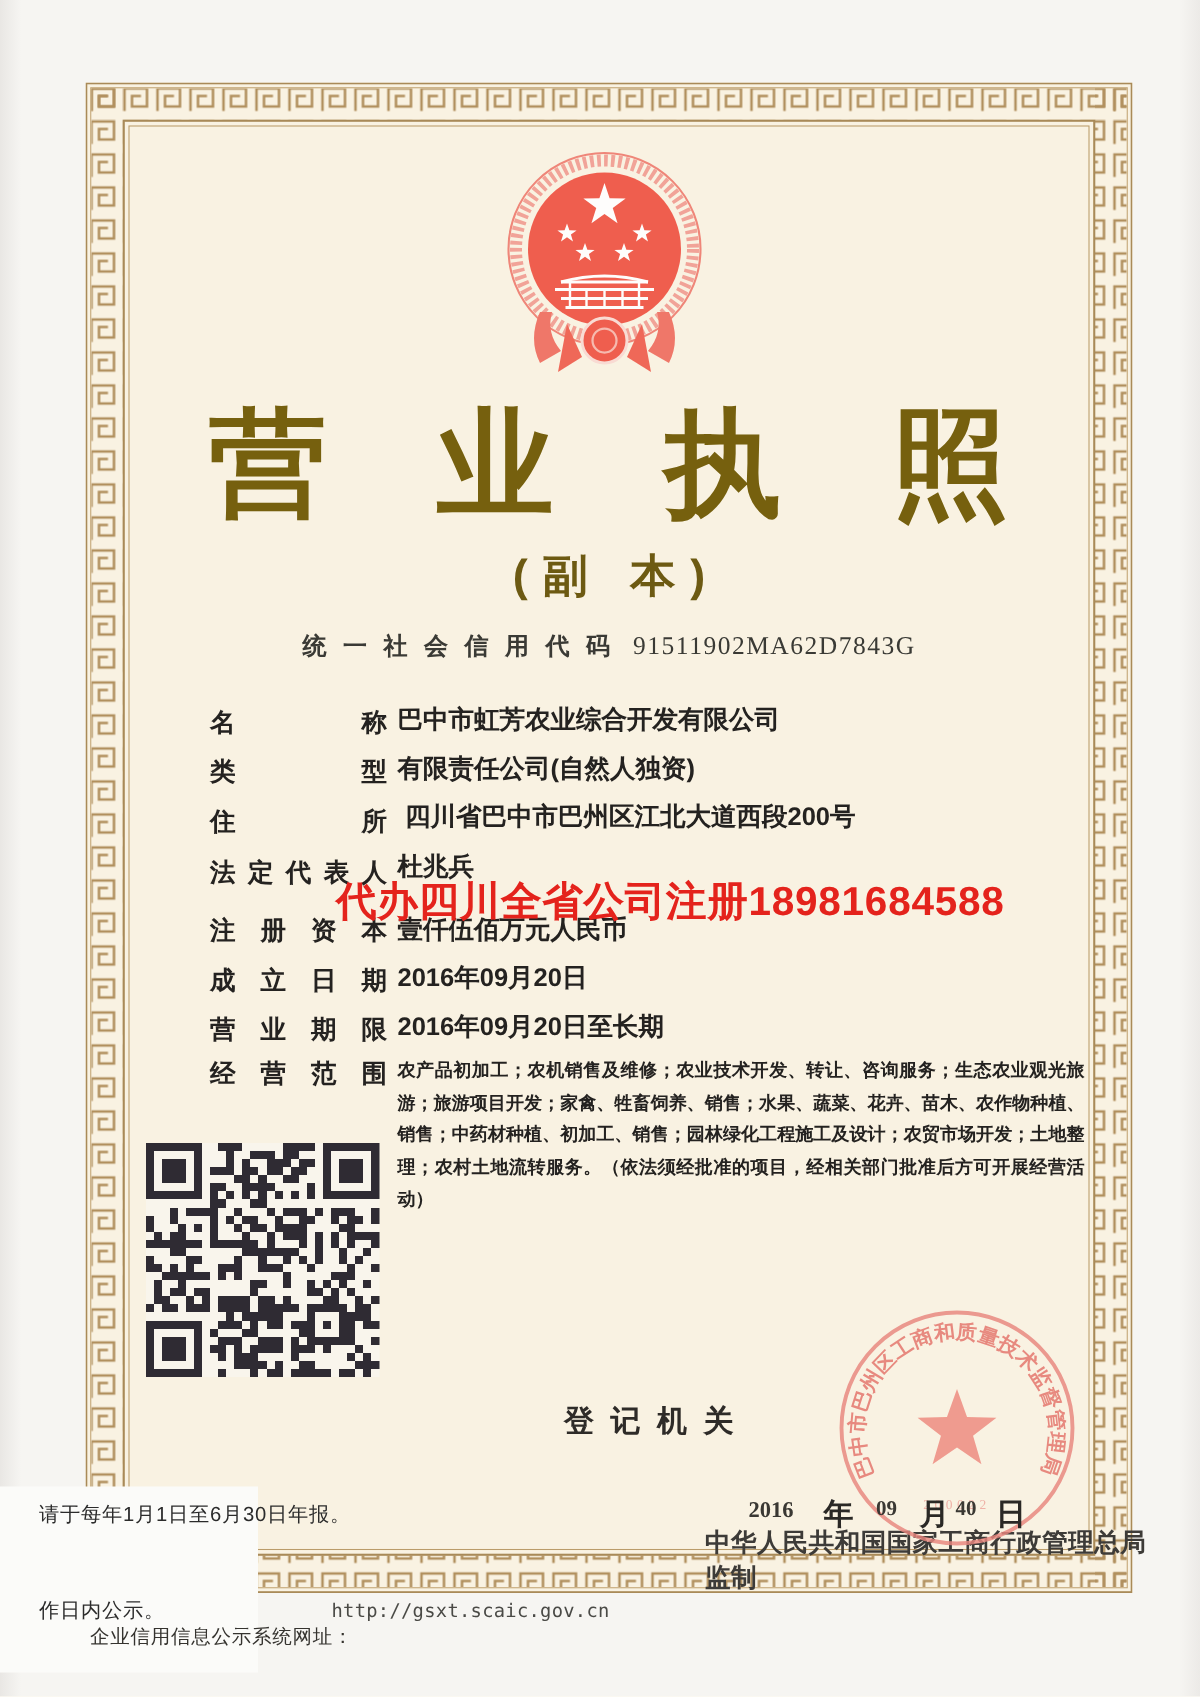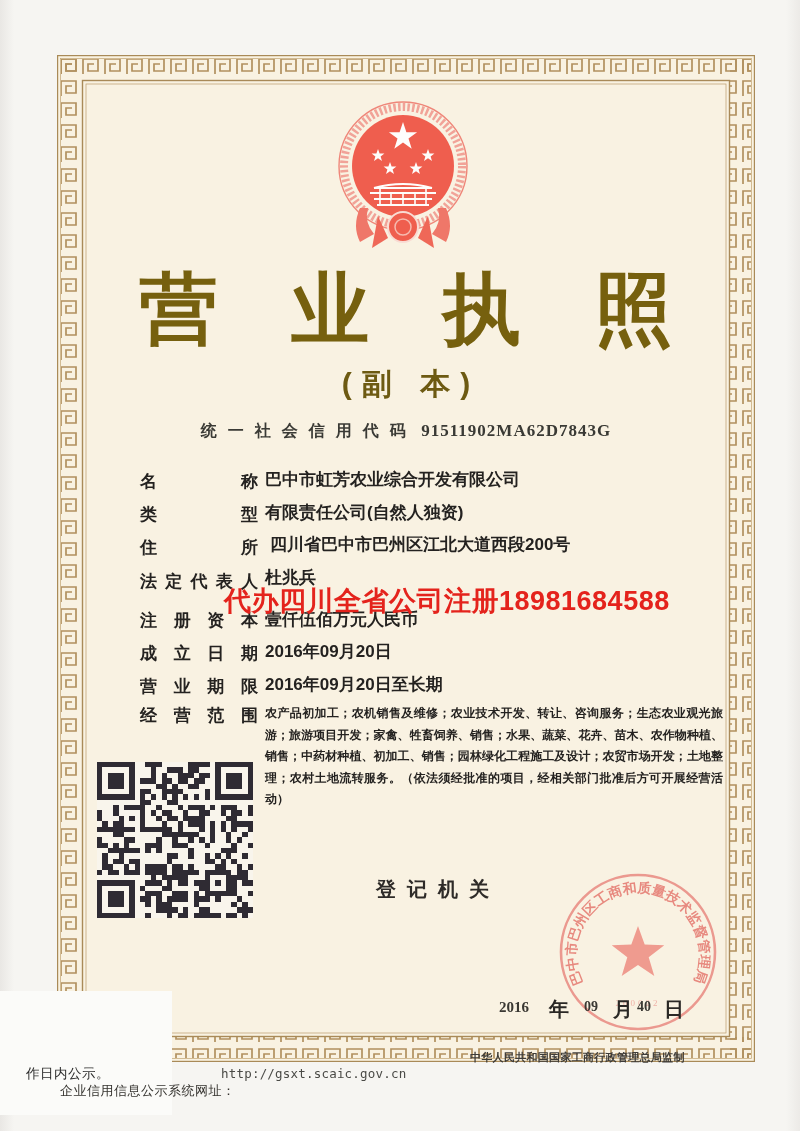--- a/index.html
+++ b/index.html
@@ -8,38 +8,38 @@
     background:linear-gradient(90deg,#e9e7e4 0px,#f6f5f2 14px,#f6f5f2 786px,#eceae7 800px);
     font-family:"Liberation Sans",sans-serif;color:#2e2b28;
   }
   .cert{position:absolute;left:57px;top:55px;width:698px;height:1007px;background:#f9f2e2;}
   .abs{position:absolute;}
   .centered{left:57px;width:698px;text-align:center;}
   .title{font-size:78px;font-weight:bold;color:#76600e;letter-spacing:26px;text-indent:26px;}
   .subtitle{font-size:30px;font-weight:bold;color:#6d5a12;letter-spacing:10px;text-indent:10px;}
   .creditrow{font-size:16px;color:#3a3a35;}
   .creditlabel{font-weight:bold;letter-spacing:11px;}
-  .creditcode{font-family:"Liberation Serif",serif;font-size:17px;letter-spacing:1px;font-weight:bold;}
+  .creditcode{font-family:"Liberation Serif",serif;font-size:17px;letter-spacing:1px;}
   .flabel{position:absolute;left:140px;width:118px;font-size:17px;font-weight:bold;
           text-align:justify;text-align-last:justify;color:#242220;}
   .fvalue{position:absolute;left:265px;width:460px;font-size:17px;font-weight:600;color:#242220;}
   .scope{line-height:21.5px;text-align:justify;}
   .watermark{left:224px;top:583px;font-size:27px;font-weight:bold;color:#e4231c;
              letter-spacing:0.5px;z-index:30;white-space:nowrap;}
-  .registrar{left:376px;top:876px;font-size:20px;font-weight:bold;letter-spacing:11px;color:#2e2b28;}
+  .registrar{left:376px;top:934px;font-size:20px;font-weight:bold;letter-spacing:11px;color:#2e2b28;}
   .datebit{position:absolute;top:996px;font-size:20px;font-weight:bold;color:#2a2825;z-index:12;}
   .datenum{position:absolute;top:999px;font-family:"Liberation Serif",serif;font-size:14px;
            font-weight:bold;color:#3a3833;z-index:12;}
   .patch{left:0px;top:991px;width:172px;height:124px;background:#fbfbf9;z-index:8;}
   .slipline{position:absolute;left:26px;font-size:13.5px;color:#2b2b2b;z-index:9;
             letter-spacing:0.5px;white-space:nowrap;}
   .weblabel{left:60px;top:1082px;font-size:13px;color:#35332f;z-index:9;letter-spacing:0.5px;}
   .weburl{left:221px;top:1066px;font-size:12.5px;font-weight:normal;color:#4a4a46;
           font-family:"DejaVu Sans Mono",monospace;z-index:9;letter-spacing:0.2px;}
-  .footer{left:470px;top:1050px;width:300px;font-size:11px;font-weight:600;color:#3d3b38;
+  .footer{left:470px;top:1017px;width:300px;font-size:17px;font-weight:600;color:#3d3b38;
           font-family:Liberation Serif, serif;letter-spacing:0.3px;z-index:9;}
   .sealwrap{left:556px;top:870px;width:164px;height:164px;z-index:11;opacity:0.82;}
   .qrwrap{left:97px;top:762px;width:156px;height:156px;z-index:5;}
   .emblemwrap{left:330px;top:96px;width:146px;height:158px;}
   .borderwrap{left:57px;top:55px;width:698px;height:1007px;z-index:2;}
   .content{z-index:4;}
 </style>
 </head>
 <body>
 
@@ -469,19 +469,20 @@
   </svg>
 
   <span class="datenum" style="left:499px;font-size:15px">2016</span>
   <span class="datebit" style="left:549px">年</span>
   <span class="datenum" style="left:584px">09</span>
   <span class="datebit" style="left:613px">月</span>
   <span class="datenum" style="left:637px">40</span>
   <span class="datebit" style="left:664px">日</span>
 
   <div class="abs patch"></div>
+  <div class="slipline" style="top:1001px">请于每年1月1日至6月30日年报。</div>
   <div class="slipline" style="top:1065px">作日内公示。</div>
   <div class="abs weblabel">企业信用信息公示系统网址：</div>
   <div class="abs weburl">http://gsxt.scaic.gov.cn</div>
 
   <div class="abs footer">中华人民共和国国家工商行政管理总局监制</div>
 
 </div>
 
 </body></html>

